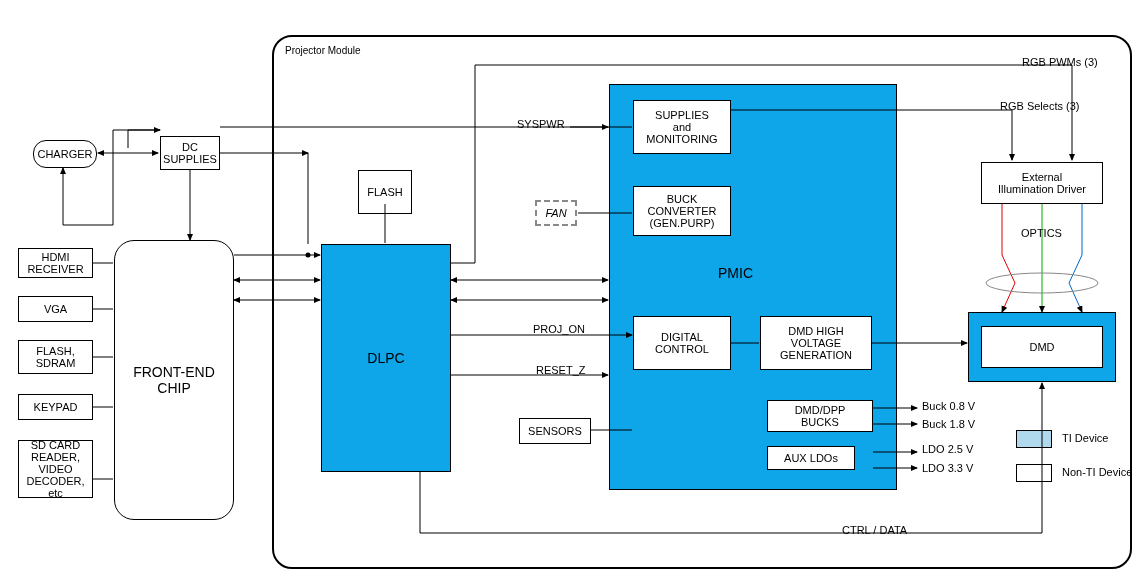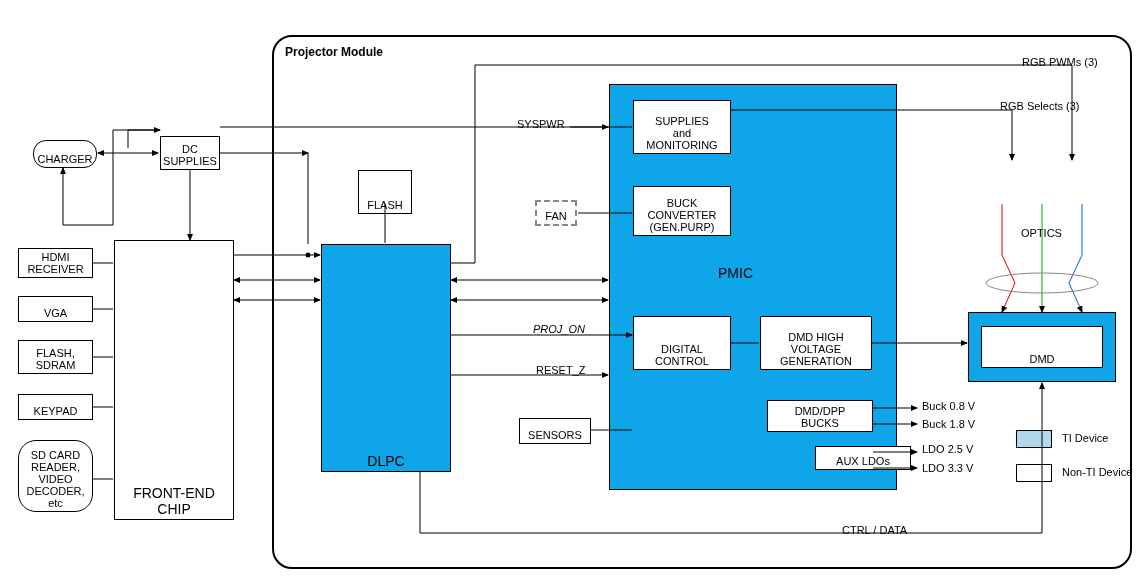--- a/index.html
+++ b/index.html
@@ -12,21 +12,21 @@
 .canvas {
   position: relative;
   width: 1137px;
   height: 578px;
 }
 .box {
   position: absolute;
   border: 1px solid #000;
   background: #fff;
   display: flex;
-  align-items: flex-end;
+  align-items: center;
   justify-content: center;
   text-align: center;
   box-sizing: border-box;
   padding: 2px;
 }
 .ti-box {
   background: #0ea5e9;
 }
 .dashed {
   border: 2px dashed #888;
@@ -56,21 +56,21 @@
   border: 1px solid #000;
   box-sizing: border-box;
 }
 </style>
 </head>
 <body>
 
 <div class="canvas">
 
   <div class="module-border" style="left:272px; top:35px; width:856px; height:530px;"></div>
-  <div class="label" style="left:285px; top:45px; font-size:12px; font-weight:bold;">Projector Module</div>
+  <div class="label" style="left:285px; top:45px; font-size:10px; font-weight:normal;">Projector Module</div>
 
   <div class="box" style="left:33px; top:140px; width:64px; height:28px;border-radius:13px;">
       <span>CHARGER</span>
     </div>
   <div class="box" style="left:160px; top:136px; width:60px; height:34px;">
       <span style="white-space:pre-line;">DC
 SUPPLIES</span>
     </div>
 
   <div class="box" style="left:18px; top:248px; width:75px; height:30px;">
@@ -80,42 +80,42 @@
   <div class="box" style="left:18px; top:296px; width:75px; height:26px;">
       <span>VGA</span>
     </div>
   <div class="box" style="left:18px; top:340px; width:75px; height:34px;">
       <span style="white-space:pre-line;">FLASH,
 SDRAM</span>
     </div>
   <div class="box" style="left:18px; top:394px; width:75px; height:26px;">
       <span>KEYPAD</span>
     </div>
-  <div class="box" style="left:18px; top:440px; width:75px; height:72px;border-radius:18px;">
+  <div class="box" style="left:18px; top:440px; width:75px; height:58px;">
       <span style="white-space:pre-line;">SD CARD
 READER,
 VIDEO
 DECODER,
 etc</span>
     </div>
 
-  <div class="box" style="left:114px; top:240px; width:120px; height:280px; font-size:14px;">
+  <div class="box" style="left:114px; top:240px; width:120px; height:280px; font-size:14px;border-radius:20px;">
       <span style="white-space:pre-line;">FRONT-END
 CHIP</span>
     </div>
 
   <div class="box" style="left:358px; top:170px; width:54px; height:44px;">
       <span>FLASH</span>
     </div>
 
   <div class="box ti-box" style="left:321px; top:244px; width:130px; height:228px; font-size:14px;">
       <span>DLPC</span>
     </div>
 
-  <div class="box dashed" style="left:535px; top:200px; width:42px; height:26px;">
+  <div class="box dashed" style="left:535px; top:200px; width:42px; height:26px;font-style:italic;">
       <span>FAN</span>
     </div>
 
   <div class="box" style="left:519px; top:418px; width:72px; height:26px;">
       <span>SENSORS</span>
     </div>
 
   <div class="box ti-box" style="left:609px; top:84px; width:288px; height:406px;"></div>
   <div class="label" style="left:718px; top:265px; font-size:14px;">PMIC</div>
 
@@ -135,39 +135,43 @@
     </div>
   <div class="box" style="left:760px; top:316px; width:112px; height:54px;">
       <span style="white-space:pre-line;">DMD HIGH
 VOLTAGE
 GENERATION</span>
     </div>
   <div class="box" style="left:767px; top:400px; width:106px; height:32px;">
       <span style="white-space:pre-line;">DMD/DPP
 BUCKS</span>
     </div>
-  <div class="box" style="left:767px; top:446px; width:96px; height:24px;margin-left:48px;">
+  <div class="box" style="left:767px; top:446px; width:88px; height:24px;">
       <span>AUX LDOs</span>
     </div>
 
+  <div class="box" style="left:981px; top:162px; width:122px; height:42px;">
+      <span style="white-space:pre-line;">External
+Illumination Driver</span>
+    </div>
 
   <div class="label" style="left:1021px; top:227px;">OPTICS</div>
 
   <div class="box ti-box" style="left:968px; top:312px; width:148px; height:70px;"></div>
   <div class="box" style="left:981px; top:326px; width:122px; height:42px;">
       <span>DMD</span>
     </div>
 
   <div class="legend-box" style="left:1016px; top:430px; width:36px; height:18px; background:#b0d9ee;"></div>
   <div class="label" style="left:1062px; top:432px;">TI Device</div>
   <div class="legend-box" style="left:1016px; top:464px; width:36px; height:18px; background:#fff;"></div>
   <div class="label" style="left:1062px; top:466px;">Non-TI Device</div>
 
   <div class="label" style="left:517px; top:118px;">SYSPWR</div>
-  <div class="label" style="left:533px; top:323px;font-style:italic;">PROJ_ON</div>
+  <div class="label" style="left:533px; top:323px;">PROJ_ON</div>
   <div class="label" style="left:536px; top:364px;">RESET_Z</div>
   <div class="label" style="left:842px; top:524px;">CTRL / DATA</div>
   <div class="label" style="left:1022px; top:56px;">RGB PWMs (3)</div>
   <div class="label" style="left:1000px; top:100px;">RGB Selects (3)</div>
   <div class="label" style="left:922px; top:400px;">Buck 0.8 V</div>
   <div class="label" style="left:922px; top:418px;">Buck 1.8 V</div>
   <div class="label" style="left:922px; top:443px;">LDO 2.5 V</div>
   <div class="label" style="left:922px; top:462px;">LDO 3.3 V</div>
 
   <svg class="connector">

